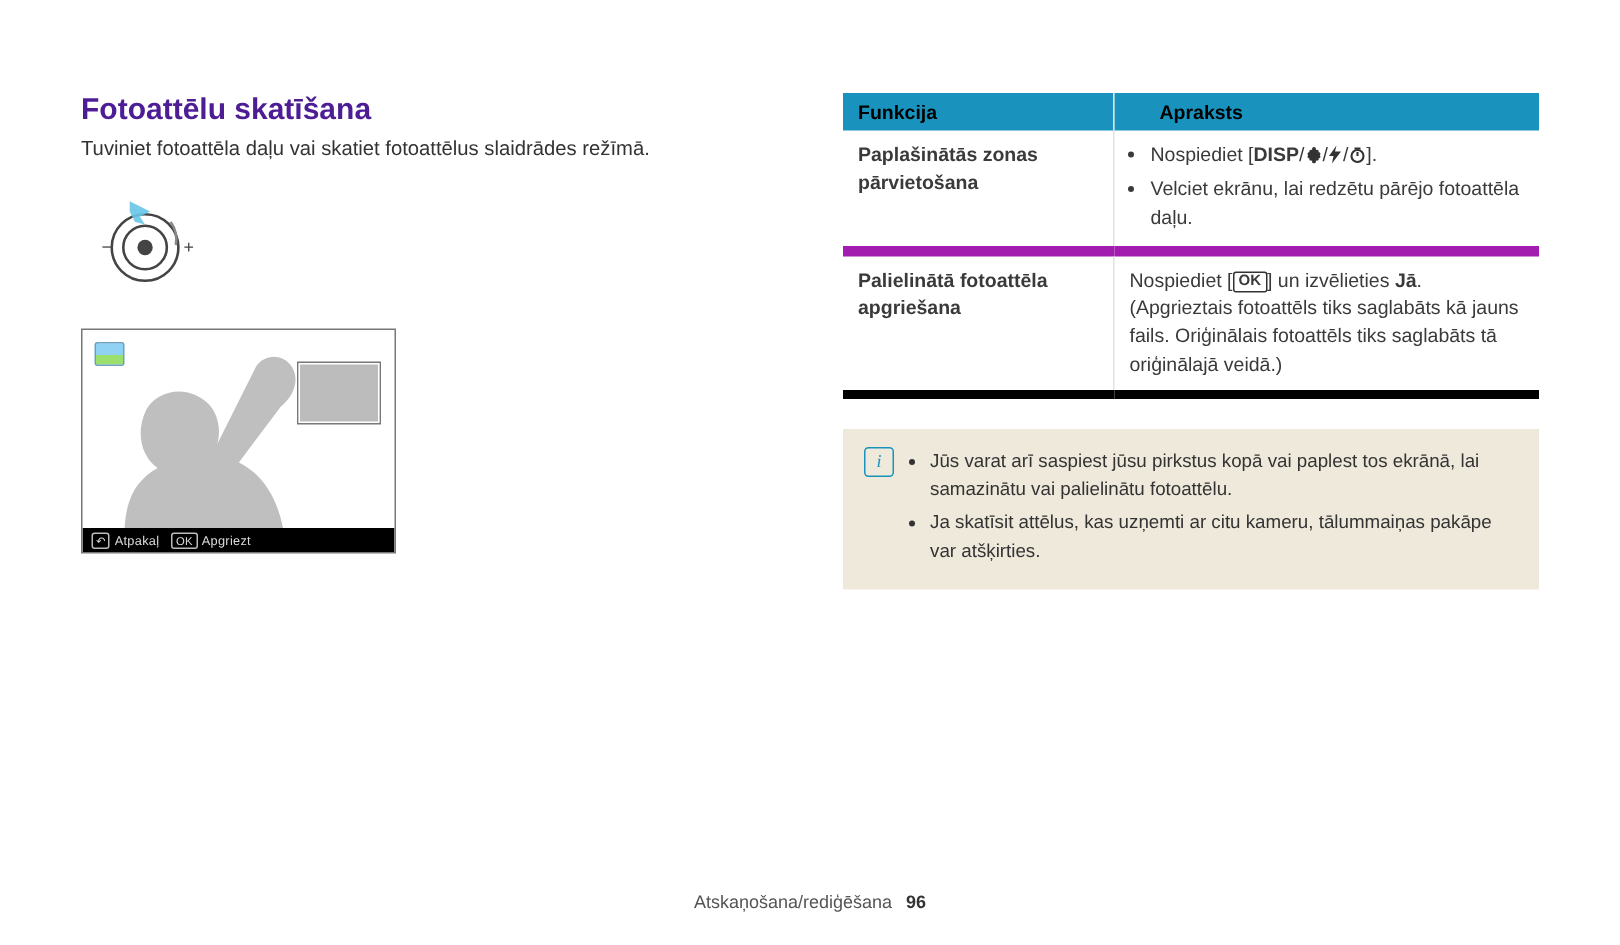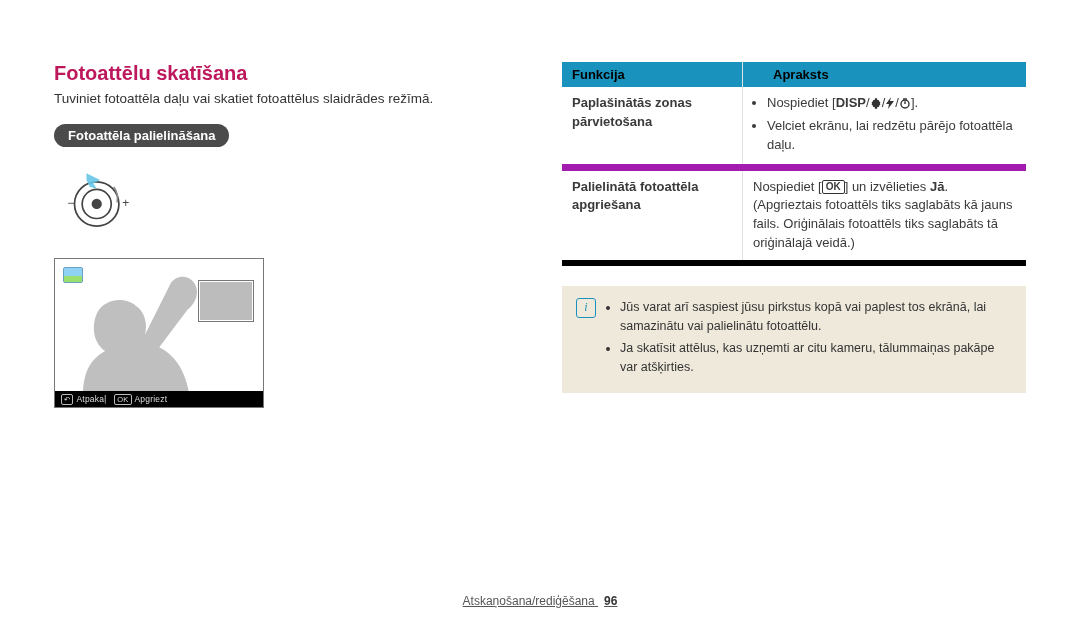--- a/index.html
+++ b/index.html
@@ -28,21 +28,21 @@
   .cols {
     display: flex;
     gap: 44px;
     padding-top: 28px;
   }
   .left, .right {
     flex: 1 1 0;
   }
 
   .section-title {
-    color: #be185d;
+    color: #4c1d95;
     font-size: 20px;
     font-weight: 600;
     margin-bottom: 6px;
   }
   .intro {
     color: #333;
     font-size: 13.5px;
     margin-bottom: 18px;
   }
   .pill {
@@ -228,42 +228,40 @@
   }
   .note li { margin-bottom: 4px; }
 
   
   .footer {
     position: absolute;
     left: 0; right: 0; bottom: 22px;
     text-align: center;
     font-size: 12px;
     color: #555;
-    text-decoration: underline;
   }
   .footer .pg {
     font-weight: 600;
     color: #333;
     margin-left: 6px;
   }
 </style>
 </head>
 <body>
 
 <div class="page">
 
 
   <div class="cols">
 
     <div class="left">
 
       <div class="section-title">Fotoattēlu skatīšana</div>
       <div class="intro">Tuviniet fotoattēla daļu vai skatiet fotoattēlus slaidrādes režīmā.</div>
 
-      <div class="pill">Fotoattēla palielināšana</div>
 
       <div class="dial-block">
         <div class="dial-icon">
           <svg viewBox="0 0 96 80" width="82">
             <g fill="none" stroke="#444" stroke-width="2">
               <circle cx="50" cy="48" r="26"></circle>
               <circle cx="50" cy="48" r="17"></circle>
               <circle cx="50" cy="48" r="5" fill="#444"></circle>
             </g>
             <text x="16" y="52" font-size="14" fill="#444" font-family="Arial">−</text>

